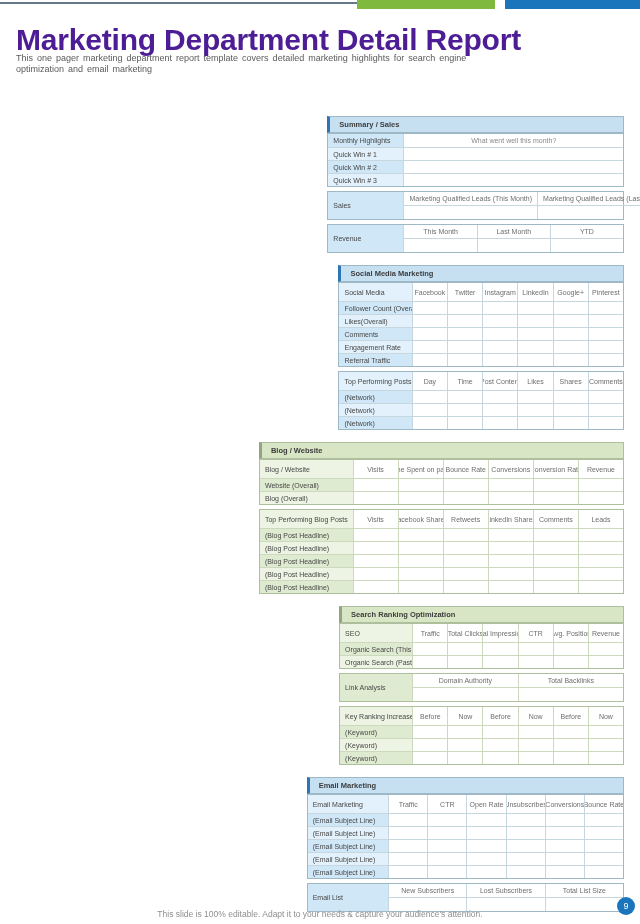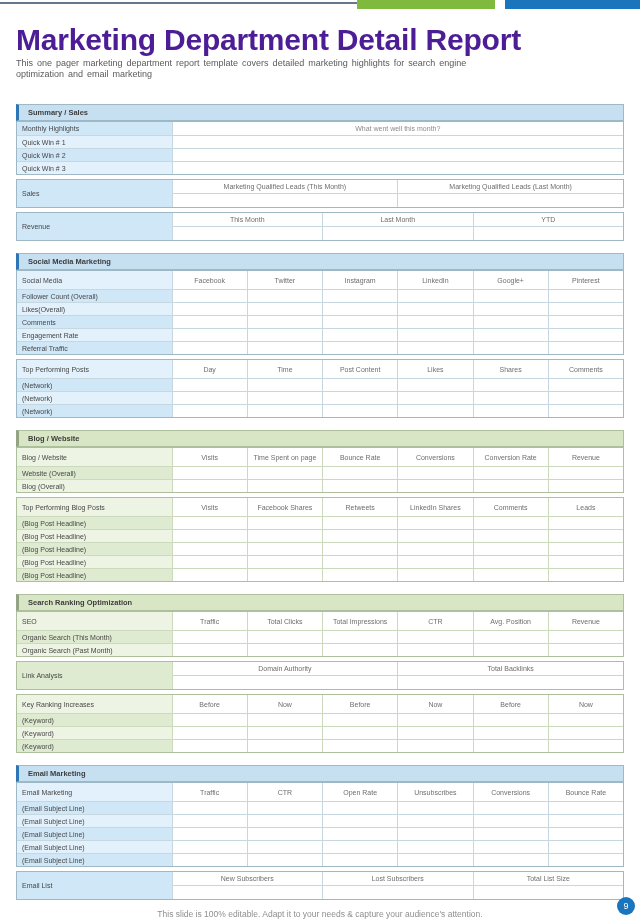--- a/index.html
+++ b/index.html
@@ -15,26 +15,26 @@
   .bar-green { position:absolute; left:357px; top:0; width:138px; height:9px; background:#7fb93e; }
   .bar-blue  { position:absolute; left:505px; top:0; width:135px; height:9px; background:#1b75bc; }
 
   
   .content { padding:27px 16px 0 16px; }
   .title {
     font-size:30px; font-weight:700; color:#4c1d95;
     letter-spacing:-0.2px; line-height:26px;
   }
   .subtitle {
-    margin-top:5px; font-size:9px; line-height:11px; color:#5a5a5a;
+    font-size:9px; line-height:11px; color:#5a5a5a;
     max-width:580px; white-space:pre-line; word-spacing:1.5px;
   }
 
   
-  .sections { margin-top:24px; display:flex; flex-direction:column; gap:12px; }
+  .sections { margin-top:41px; display:flex; flex-direction:column; gap:12px;align-items:flex-end; }
   .section {
     --hd:#c6e0f2; --l1:#e2f1fb; --l2:#cfe7f7; --stripe:#2e75b6;
     --bd:#9fb8c6; --bdl:#c6d7e0;
   }
   .section.green {
     --hd:#d8e6c5; --l1:#eef4e3; --l2:#dfebd0; --stripe:#93a383;
     --bd:#aebf9e; --bdl:#cdd9bd;
   }
   .sec-title {
     height:17px; line-height:15px; background:var(--hd);

